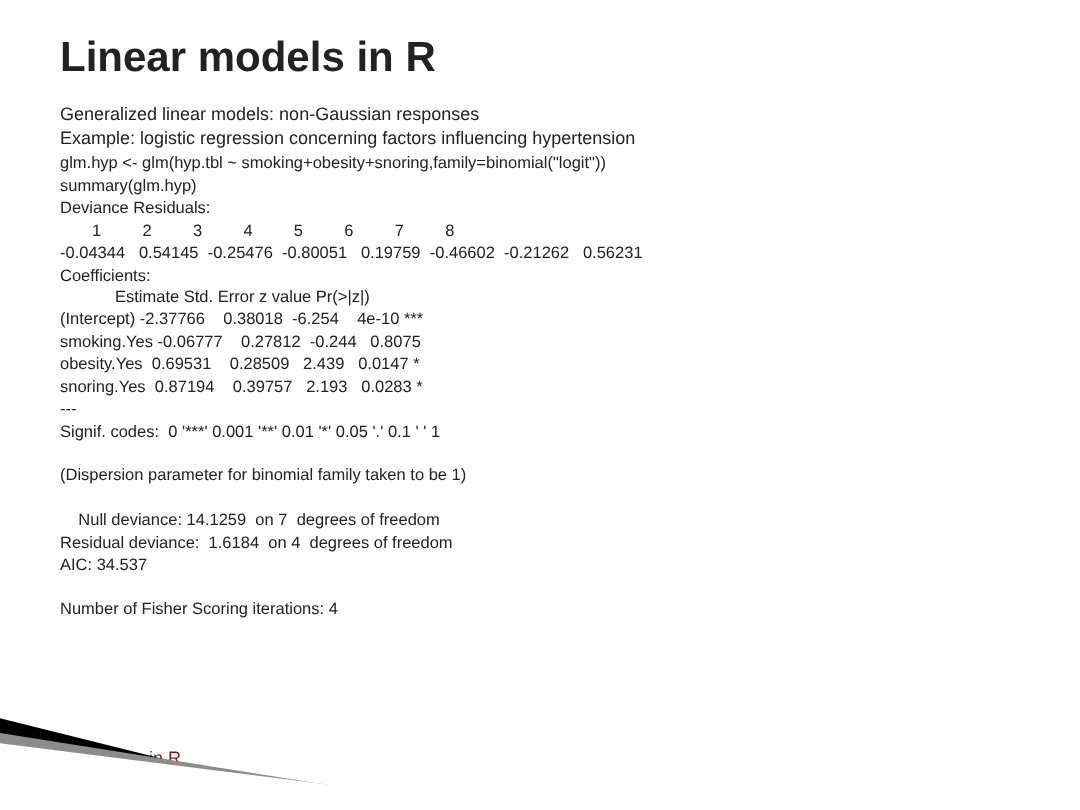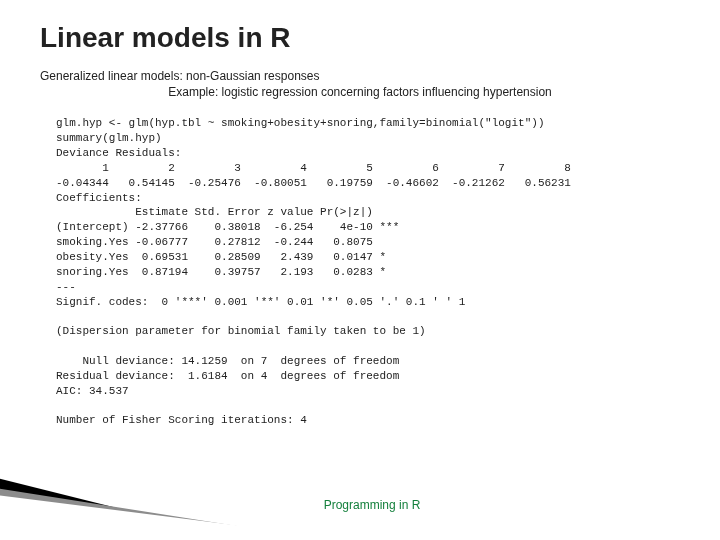--- a/index.html
+++ b/index.html
@@ -29,38 +29,37 @@
     font-size: 12px;
     color: #222;
     margin: 0;
     line-height: 1.35;
   }
   .desc {
     font-size: 12px;
     color: #222;
     margin: 0 0 2px 0;
     line-height: 1.35;
-    text-align: center;
   }
   .code {
-    font-family: Liberation Mono, monospace;
+    font-family: Liberation Sans, sans-serif;
     font-size: 11px;
     color: #222;
     white-space: pre;
     line-height: 1.35;
-    margin: 16px;
+    margin: 0;
   }
   .footer {
     position: absolute;
     left: 0;
     right: 0;
     bottom: 28px;
-    text-align: center;
+    text-align: left;
     font-size: 12px;
-    color: #15803d;
+    color: #7f1d1d;
     padding-left: 24px;
   }
   .wedge {
     position: absolute;
     left: -55px;
     bottom: 0;
     width: 0;
     height: 0;
     border-bottom: 75px solid #000;
     border-right: 300px solid transparent;

